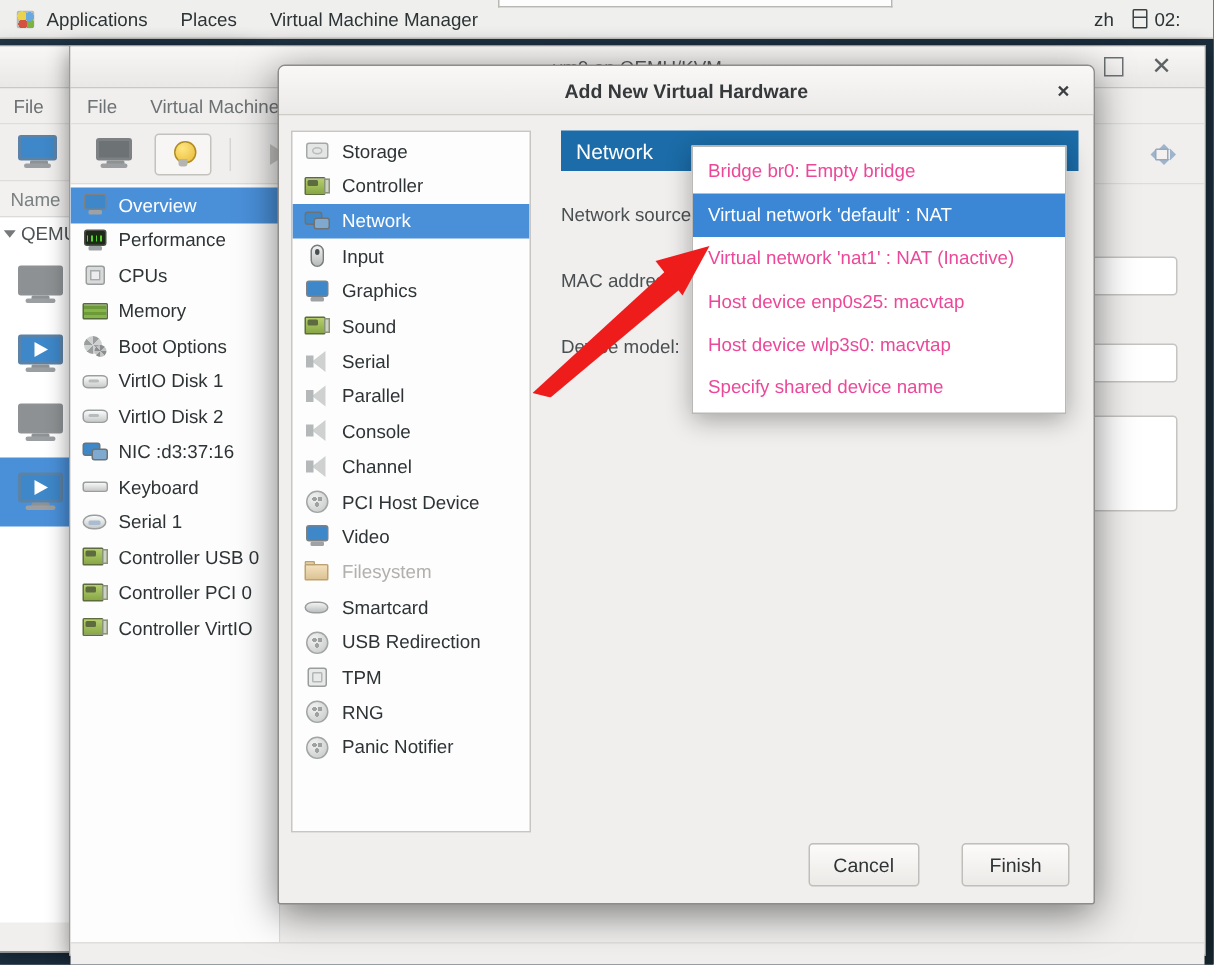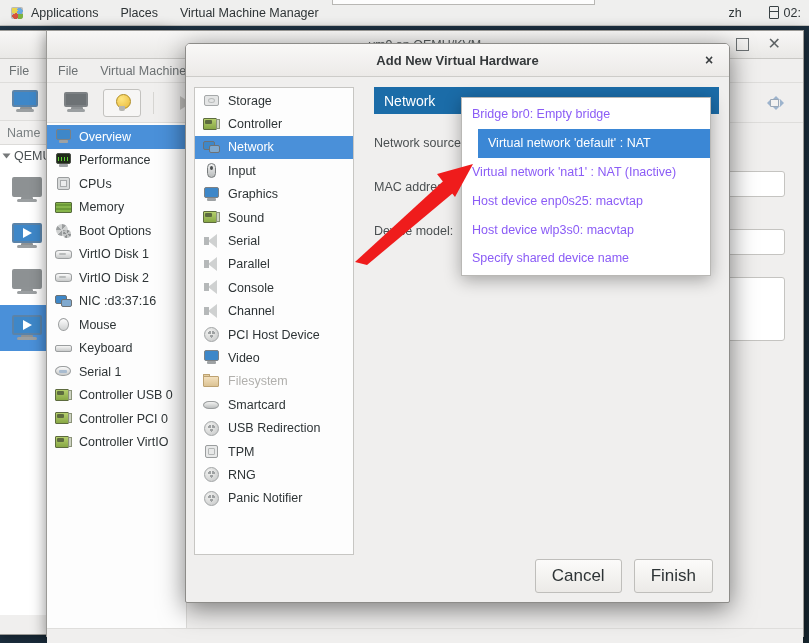--- a/index.html
+++ b/index.html
@@ -21,21 +21,21 @@
   
   .panel {
     position: absolute; left: 0; top: 0; width: 809px; height: 26px;
     background: #efefee;
     border-bottom: 1px solid #c6c5c2;
     display: flex; align-items: center;
     font-size: 12.5px; color: #2e3436;
   }
   .panel-item { padding: 18px 11px; height: 26px; display: flex; align-items: center; gap: 6px; }
   .panel-spacer { flex: 1; }
-  .panel-right { display: flex; align-items: center; gap: 27px; padding-right: 8px; }
+  .panel-right { display: flex; align-items: center; gap: 12px; padding-right: 22px; }
   .panel-clock { display: flex; align-items: center; gap: 5px; }
   .app-glyph { width: 14px; height: 14px; position: relative; display:inline-block; }
   .app-glyph::before {
     content: ""; position: absolute; left: 0; top: 1px;
     width: 12px; height: 12px; border-radius: 2px;
     background:
       radial-gradient(circle at 30% 30%, #e8d44d 0 3px, transparent 3px),
       radial-gradient(circle at 72% 35%, #6aa9e0 0 3px, transparent 3px),
       radial-gradient(circle at 35% 75%, #d4533f 0 3px, transparent 3px),
       radial-gradient(circle at 75% 75%, #7cb342 0 3px, transparent 3px),
@@ -177,22 +177,22 @@
     height: 26px; margin-bottom: 22px;
   }
   .det-field.tall { height: 64px; }
   .det-bottom {
     height: 58px; display: flex; align-items: center; justify-content: space-between;
     padding: 0 14px; background: #f0efee; border-top: 1px solid #dfdedc;
   }
   .btn {
     border: 1px solid #bfbebb; border-radius: 3px;
     background: linear-gradient(#fcfbfa,#eceae7);
-    color: #2e3436; font-size: 17px;
-    padding: 6px 16px; min-width: 72px; text-align: center;
+    color: #2e3436; font-size: 13px;
+    padding: 6px 16px; min-width: 72px; text-align: center; margin-left: 16px;
   }
 
   
   .ic { width: 17px; height: 15px; flex: 0 0 17px; position: relative; }
   .ic-mon { }
   .ic-mon .s { position: absolute; left: 1px; top: 0px; width: 15px; height: 11px; border: 1.5px solid #7d8184; border-radius: 2px; background: #3e87c8; }
   .ic-mon .b { position: absolute; left: 4px; top: 11px; width: 9px; height: 3px; background: #9ea2a4; border-radius: 1px; }
   .ic-perf .s { position: absolute; left: 1px; top: 0px; width: 15px; height: 11px; border: 1.5px solid #4b4f48; border-radius: 2px; background: #1e2a18; }
   .ic-perf .w { position: absolute; left: 3px; top: 4px; width: 11px; height: 4px;
     background: repeating-linear-gradient(90deg,#5cd132 0 1px, transparent 1px 3px); }
@@ -296,23 +296,23 @@
 
   
   .dropdown {
     position: absolute; left: 461px; top: 97px; width: 250px;
     background: #fff; border: 1px solid #b9b8b5;
     box-shadow: 0 4px 16px rgba(0,0,0,.32);
     padding: 2px 0; z-index: 40;
   }
   .dd-item {
     height: 28.8px; display: flex; align-items: center; padding-left: 10px;
-    color: #8b5cf6; white-space: nowrap; font-size: 12.5px;
-  }
-  .dd-item.sel { background: #3b87d5; color: #fff; margin-left: 16px; }
+    color: #ec4899; white-space: nowrap; font-size: 12.5px;
+  }
+  .dd-item.sel { background: #3b87d5; color: #fff; }
 
   
   .arrow-svg { position: absolute; left: 355px; top: 150px; z-index: 60; pointer-events: none; }
 </style>
 </head>
 <body>
 
 <div id="root">
 
   <div class="desktop"></div>
@@ -481,26 +481,20 @@
               <span class="l"></span>
             </span>
             <span>VirtIO Disk 2</span>
           </div>
           <div class="hw-row">
             <span class="ic ic-nic">
               <span class="s"></span>
               <span class="s2"></span>
             </span>
             <span>NIC :d3:37:16</span>
-          </div>
-          <div class="hw-row">
-            <span class="ic ic-mouse">
-              <span class="s"></span>
-            </span>
-            <span>Mouse</span>
           </div>
           <div class="hw-row">
             <span class="ic ic-kbd">
               <span class="s"></span>
             </span>
             <span>Keyboard</span>
           </div>
           <div class="hw-row">
             <span class="ic ic-serial">
               <span class="s"></span>

